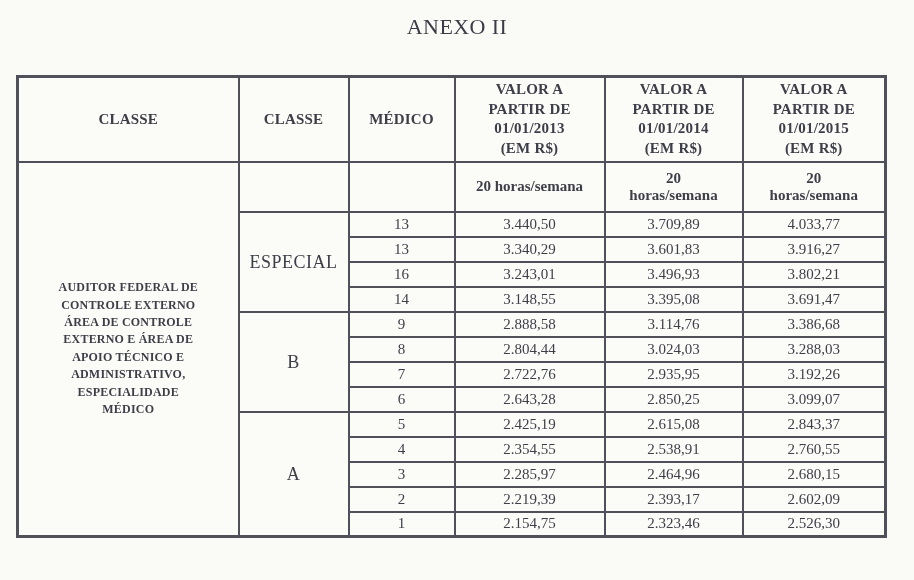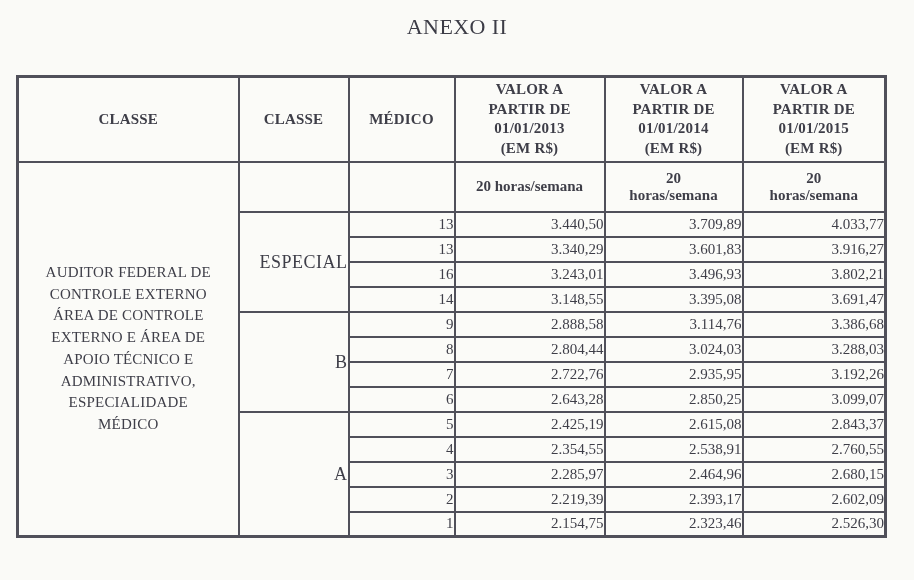--- a/index.html
+++ b/index.html
@@ -41,27 +41,27 @@
     overflow: hidden;
   }
   tr.head th {
     height: 85px;
     font-weight: bold;
     line-height: 1.3;
     letter-spacing: 0.2px;
   }
   tr.subhead { height: 50px; }
   tr.datarow { height: 25px; }
-  tr.datarow td { line-height: 1.0; text-align: right; }
+  tr.datarow td { line-height: 1.0; }
 
   .pre { white-space: pre-line; }
   .bold { font-weight: bold; }
   td.cargo {
-    font-weight: normal;
-    font-size: 15px;
+    font-weight: bold;
+    font-size: 12px;
     line-height: 1.45;
     letter-spacing: 0.2px;
     white-space: pre-line;
     margin-top: 26px;
   }
   td.classe { font-size: 18px; letter-spacing: 0.5px; }
 </style>
 </head>
 <body>
 

